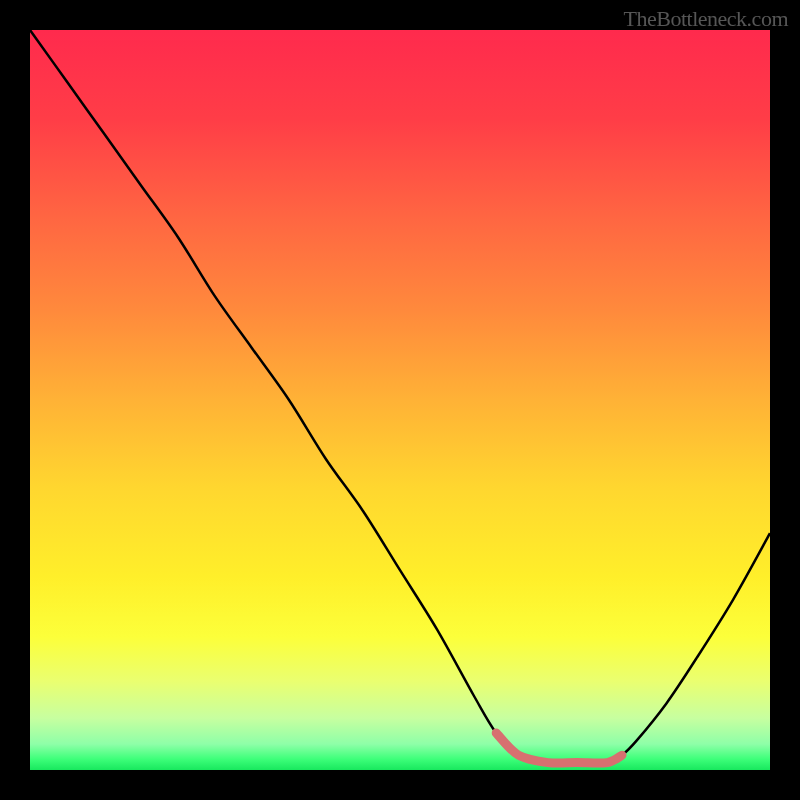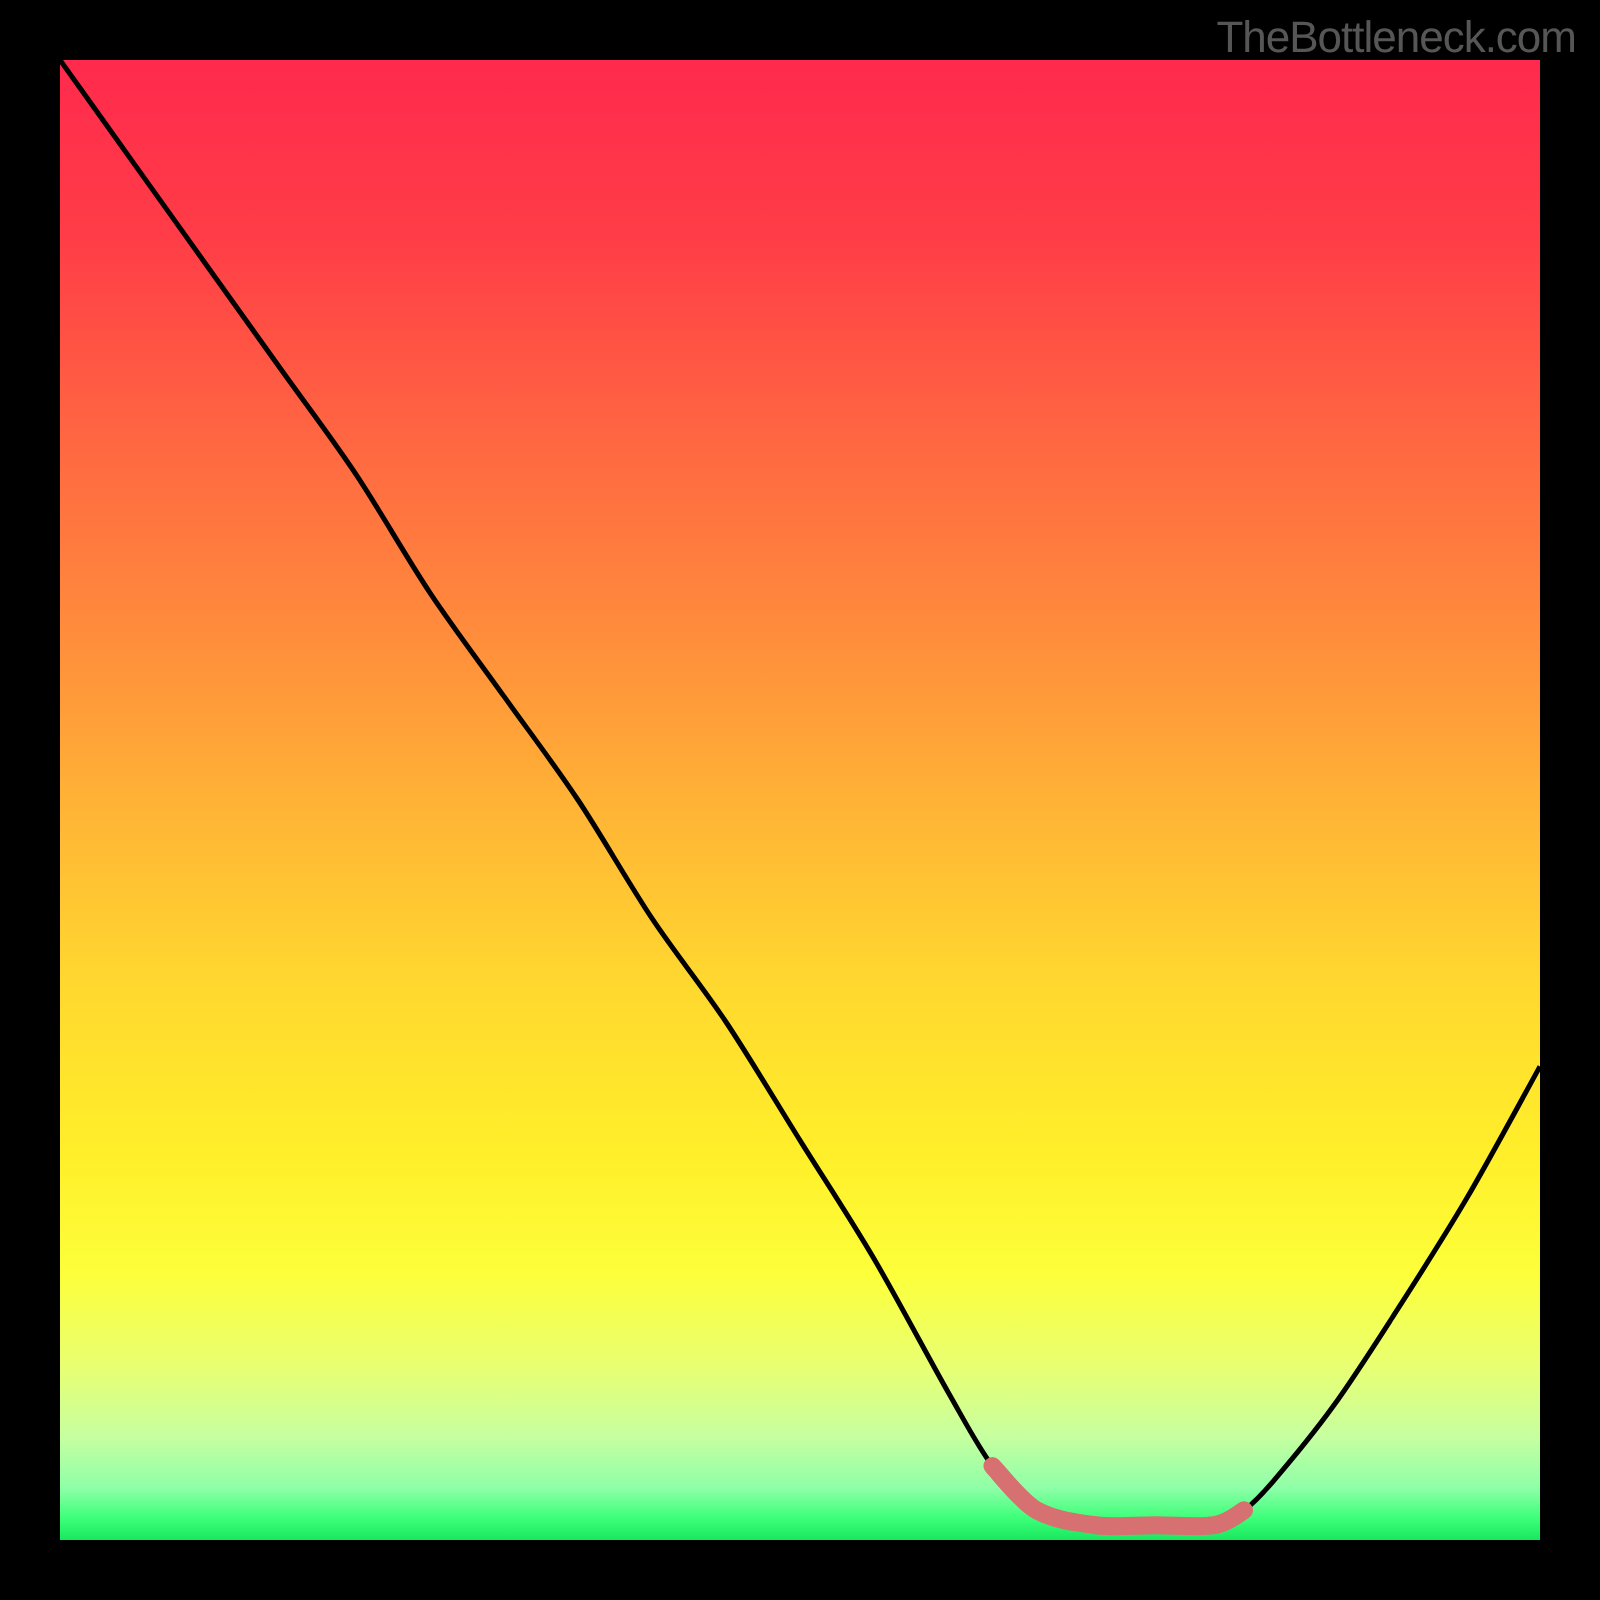--- a/index.html
+++ b/index.html
@@ -7,21 +7,21 @@
   .container {
     width: 800px;
     height: 800px;
     background: #000;
     position: relative;
   }
   .watermark {
     position: absolute;
     top: 6px;
     right: 12px;
-    font-family: Liberation Sans, sans-serif;
+    font-family: Liberation Serif, serif;
     font-size: 22px;
     font-weight: 500;
     color: #565656;
     letter-spacing: -0.5px;
     z-index: 10;
   }
   .plot-area {
     position: absolute;
     left: 30px;
     top: 30px;

